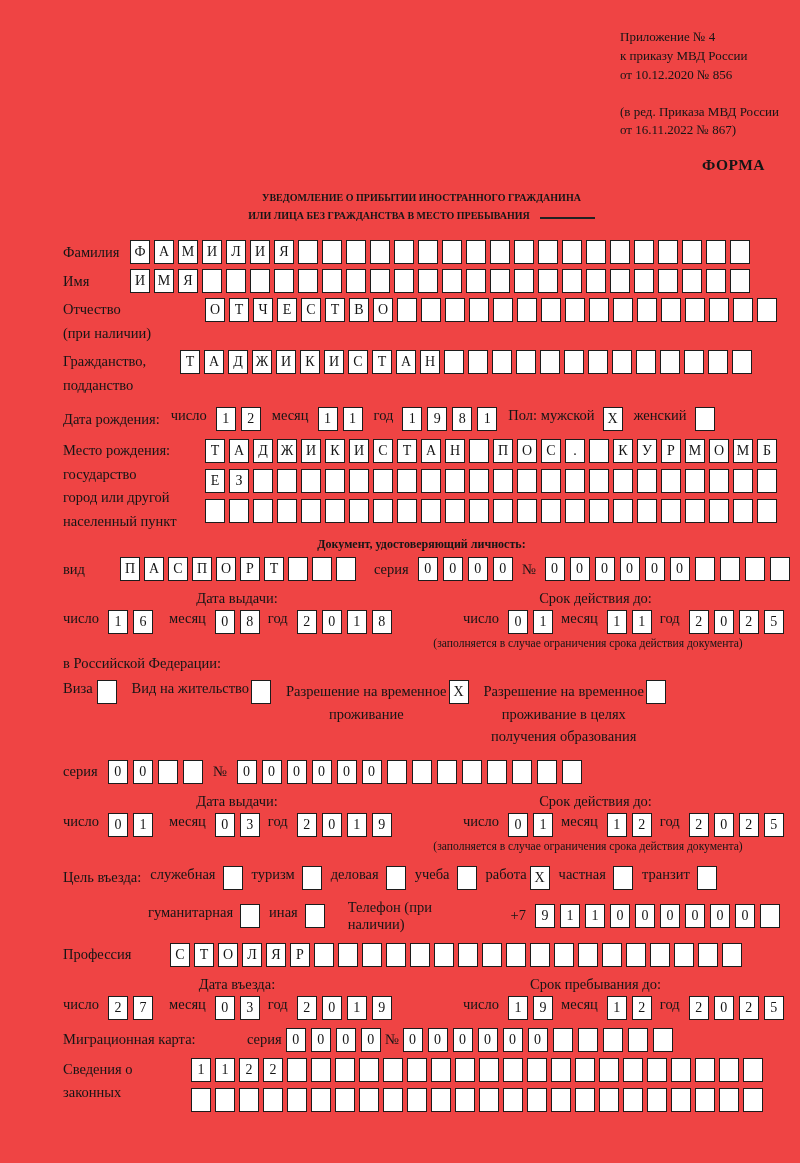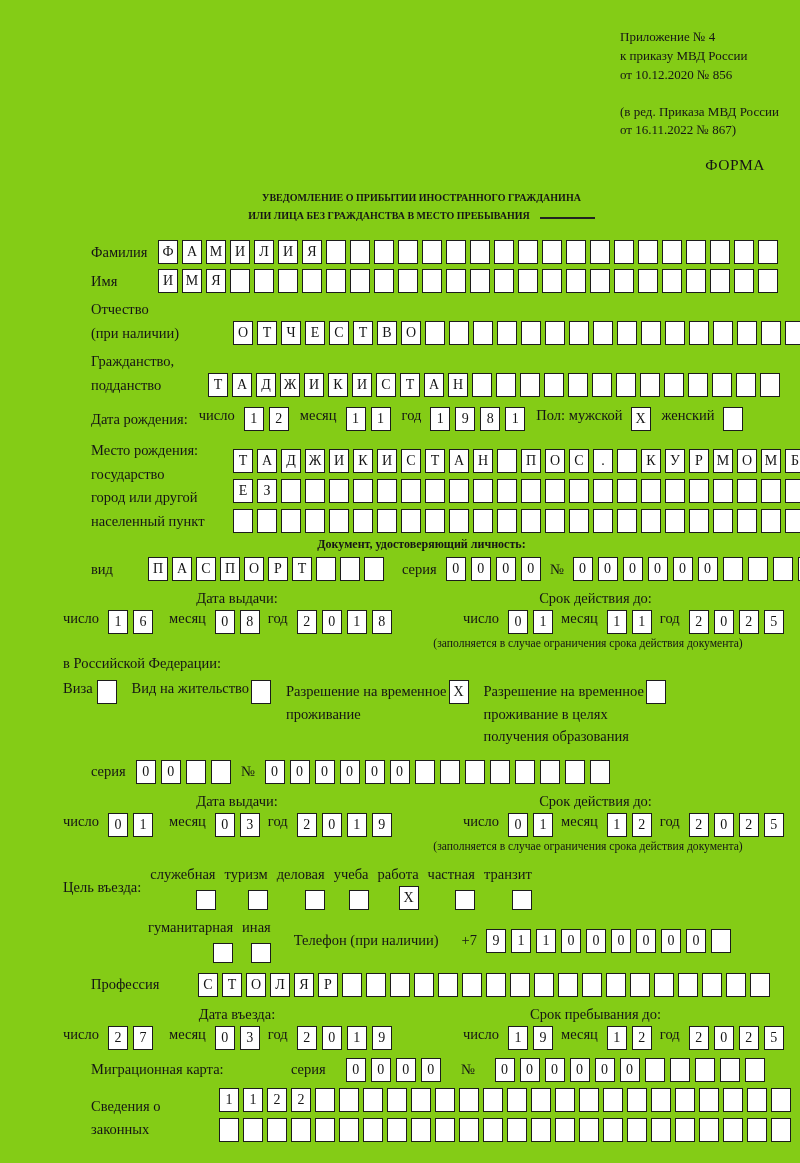--- a/index.html
+++ b/index.html
@@ -1,30 +1,30 @@
 <!DOCTYPE html>
 <html><head>
 <meta charset="utf-8">
 <style>
   * { box-sizing: border-box; margin: 0; padding: 0; }
   html,body { background:#ffffff; }
   body { width:800px; font-family:"Liberation Serif", serif; color:#151515; }
-  .page { width:800px; height:1163px; background:#84cc16; padding:28px 20px 0 63px; overflow:hidden; position:relative; }
+  .page { width:800px; height:1163px; background:#ef4444; padding:28px 20px 0 63px; overflow:hidden; position:relative; }
 
   .hdr { margin-left:557px; font-size:13px; line-height:1.45; }
   .hdr .rev { margin-top:18px; }
-  .forma { text-align:right; padding-right:15px; font-weight:400; font-size:15.5px; margin-top:16px; letter-spacing:.5px; }
+  .forma { text-align:right; padding-right:15px; font-weight:700; font-size:15.5px; margin-top:16px; letter-spacing:.5px; }
 
   .title { text-align:center; font-weight:700; font-size:10px; margin-top:16px; line-height:1.55; }
   .blank { display:inline-block; width:55px; border-bottom:2px solid #222; height:13px; margin-left:10px; }
 
   .sec { font-weight:700; font-size:14.6px; margin-top:22px; }
 
-  .row { display:flex; align-items:center; margin-top:5px; font-size:14.5px;margin-left:28px; }
-  .rowt { align-items:flex-end; }
+  .row { display:flex; align-items:center; margin-top:5px; font-size:14.5px; }
+  .rowt { align-items:flex-start; }
   .lbl { flex:0 0 auto; }
   .w67{width:67px}.w142{width:142px}.w117{width:117px}.w114{width:114px}.w105{width:107px}.w150{width:152px}
   .lblcol div { line-height:1.62; }
 
   .boxes { display:flex; gap:4px; flex-wrap:nowrap; }
   .boxes.sp { gap:5px; }
   .cb { flex:0 0 20px; width:20px; height:24px; border:1.5px solid #1c1c1c; text-align:center; line-height:22px; font-size:14px; background:#fff; }
   .ckb { display:inline-block; flex:0 0 20px; width:20px; height:24px; border:1.5px solid #1c1c1c; text-align:center; line-height:22px; font-size:14px; vertical-align:middle; background:#fff; }
 
   .stack { display:flex; flex-direction:column; gap:6px; }
@@ -34,25 +34,25 @@
   .dualhead { display:flex; margin-top:9px; font-size:14.5px; }
   .dualhead .l { width:348px; text-align:center; }
   .dualhead .r { flex:1; text-align:center; }
   .dualdates { display:flex; margin-top:3px; font-size:14.5px; }
   .dualdates .left { width:348px; flex:0 0 348px; }
   .note { font-size:11.6px; margin-left:300px; margin-top:3px; width:450px; text-align:center; }
 
   .introline { font-size:14.5px; margin-top:11px; }
   .permits { display:flex; align-items:flex-start; margin-top:8px; font-size:14.5px; gap:15px; }
   .pgroup { display:flex; align-items:flex-start; gap:2px; }
-  .pcol { line-height:1.55; }
+  .pcol { text-align:center; line-height:1.55; }
 
   .purpose { display:flex; align-items:center; gap:9px; margin-top:13px; font-size:14.5px; }
   .purpose2 { margin-left:85px; margin-top:9px; }
-  .opt { display:flex; align-items:flex-end; gap:7px;flex-direction:column; }
+  .opt { display:flex; align-items:flex-start; gap:7px; }
 
   .dochead { text-align:center; font-weight:700; font-size:12px; margin-top:4px; }
   .mt8{margin-top:8px}.mt10{margin-top:10px}.mt12{margin-top:12px}
 </style>
 </head>
 <body>
 
 <div class="page">
 
   <div class="hdr">
@@ -637,21 +637,21 @@
       <span class="t">год</span>
         <span class="boxes sp">
           <span class="cb">2</span>
           <span class="cb">0</span>
           <span class="cb">2</span>
           <span class="cb">5</span>
         </span>
     </span>
   </div>
 
-  <div class="row mt8" style="gap:20px">
+  <div class="row mt8" style="gap:4px">
     <span class="lbl w150">Миграционная карта:</span>
     <span class="lbl" style="margin-left:28px">серия</span>
     <span class="boxes sp">
         <span class="cb">0</span>
         <span class="cb">0</span>
         <span class="cb">0</span>
         <span class="cb">0</span>
       </span>
     <span class="lbl">№</span>
     <span class="boxes sp">

